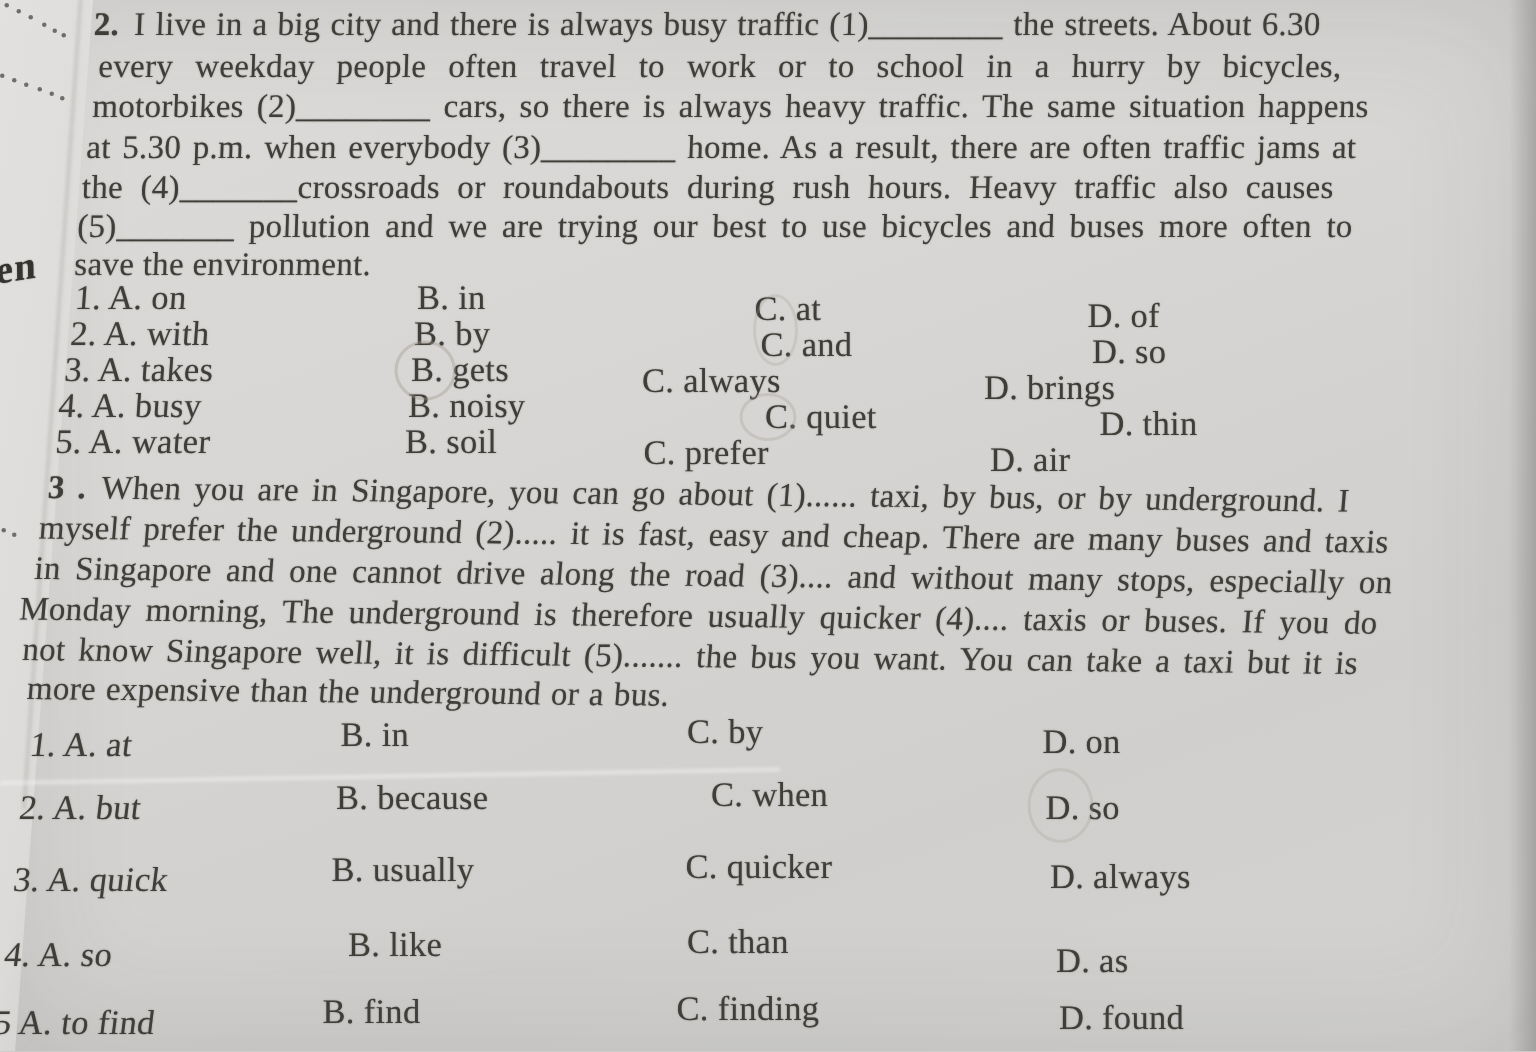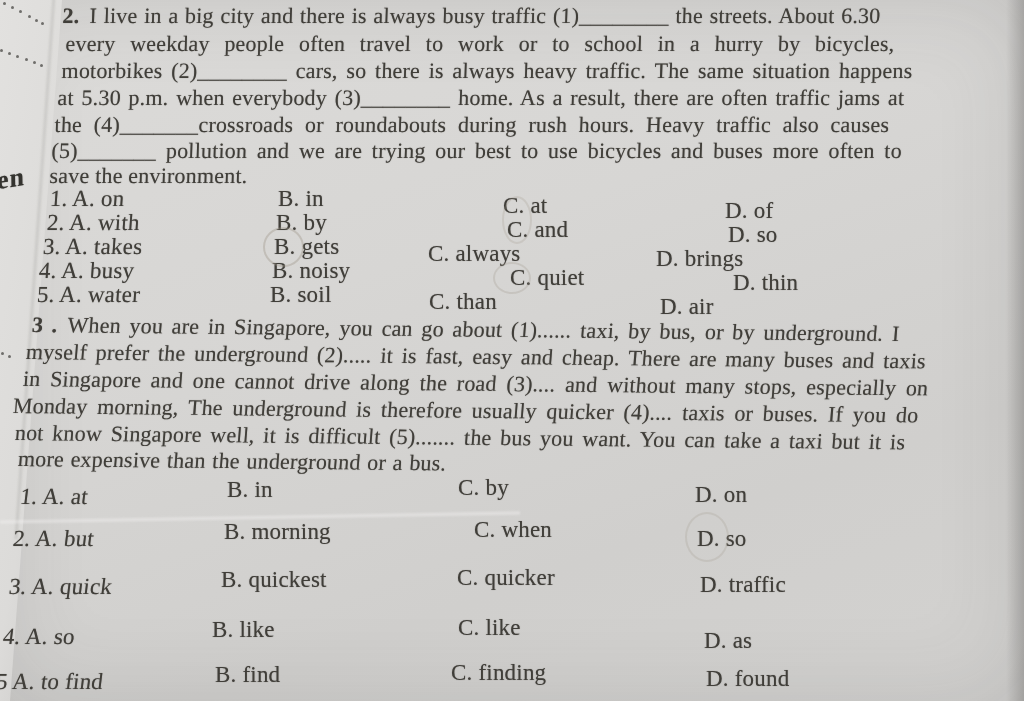--- a/index.html
+++ b/index.html
@@ -105,52 +105,52 @@
       <span class="opt" style="left:428px;top:242px">C. always</span>
       <span class="opt" style="left:656px;top:247px">D. brings</span>
 
       <span class="opt leanA" style="left:39px;top:259px">4. A. busy</span>
       <span class="opt" style="left:272px;top:259px">B. noisy</span>
       <span class="opt" style="left:510px;top:266px">C. quiet</span>
       <span class="opt" style="left:733px;top:271px">D. thin</span>
 
       <span class="opt leanA" style="left:37px;top:283px">5. A. water</span>
       <span class="opt" style="left:270px;top:283px">B. soil</span>
-      <span class="opt" style="left:429px;top:290px">C. than</span>
+      <span class="opt" style="left:429px;top:290px">C. prefer</span>
       <span class="opt" style="left:660px;top:295px">D. air</span>
     </div>
 
     <div>
       <div class="pline ex3line" style="left:33px;top:313px;word-spacing:3px"><span class="lead">3 .</span><span>When you are in Singapore, you can go about (1)...... taxi, by bus, or by underground. I</span></div>
       <div class="pline ex3line" style="left:27px;top:340px;word-spacing:3px">myself prefer the underground (2)..... it is fast, easy and cheap. There are many buses and taxis</div>
       <div class="pline ex3line" style="left:24px;top:367px;word-spacing:4px">in Singapore and one cannot drive along the road (3).... and without many stops, especially on</div>
       <div class="pline ex3line" style="left:14px;top:394px;word-spacing:4px">Monday morning, The underground is therefore usually quicker (4).... taxis or buses. If you do</div>
       <div class="pline ex3line" style="left:16px;top:421px;word-spacing:3px">not know Singapore well, it is difficult (5)....... the bus you want. You can take a taxi but it is</div>
       <div class="pline ex3line" style="left:19px;top:447px;word-spacing:1px">more expensive than the underground or a bus.</div>
     </div>
 
     <div>
       <span class="opt leanB" style="left:20px;top:485px">1. A. at</span>
       <span class="opt" style="left:227px;top:478px">B. in</span>
       <span class="opt" style="left:458px;top:476px">C. by</span>
       <span class="opt" style="left:695px;top:483px">D. on</span>
 
       <span class="opt leanB" style="left:13px;top:527px">2. A. but</span>
-      <span class="opt" style="left:224px;top:520px">B. morning</span>
+      <span class="opt" style="left:224px;top:520px">B. because</span>
       <span class="opt" style="left:474px;top:518px">C. when</span>
       <span class="opt" style="left:697px;top:527px">D. so</span>
 
       <span class="opt leanB" style="left:9px;top:575px">3. A. quick</span>
-      <span class="opt" style="left:221px;top:568px">B. quickest</span>
+      <span class="opt" style="left:221px;top:568px">B. usually</span>
       <span class="opt" style="left:457px;top:566px">C. quicker</span>
-      <span class="opt" style="left:700px;top:573px">D. traffic</span>
+      <span class="opt" style="left:700px;top:573px">D. always</span>
 
       <span class="opt leanB" style="left:3px;top:625px">4. A. so</span>
-      <span class="opt" style="left:212px;top:618px">B. like</span>
-      <span class="opt" style="left:458px;top:616px">C. like</span>
+      <span class="opt" style="left:232px;top:618px">B. like</span>
+      <span class="opt" style="left:458px;top:616px">C. than</span>
       <span class="opt" style="left:704px;top:629px">D. as</span>
 
       <span class="opt leanB" style="left:-4px;top:670px">5 A. to find</span>
       <span class="opt" style="left:215px;top:663px">B. find</span>
       <span class="opt" style="left:451px;top:661px">C. finding</span>
       <span class="opt" style="left:706px;top:667px">D. found</span>
     </div>
 
     <div class="ring" style="left:263px;top:227px;width:37px;height:36px"></div>
     <div class="ring" style="left:502px;top:196px;width:26px;height:44px;opacity:.6"></div>

